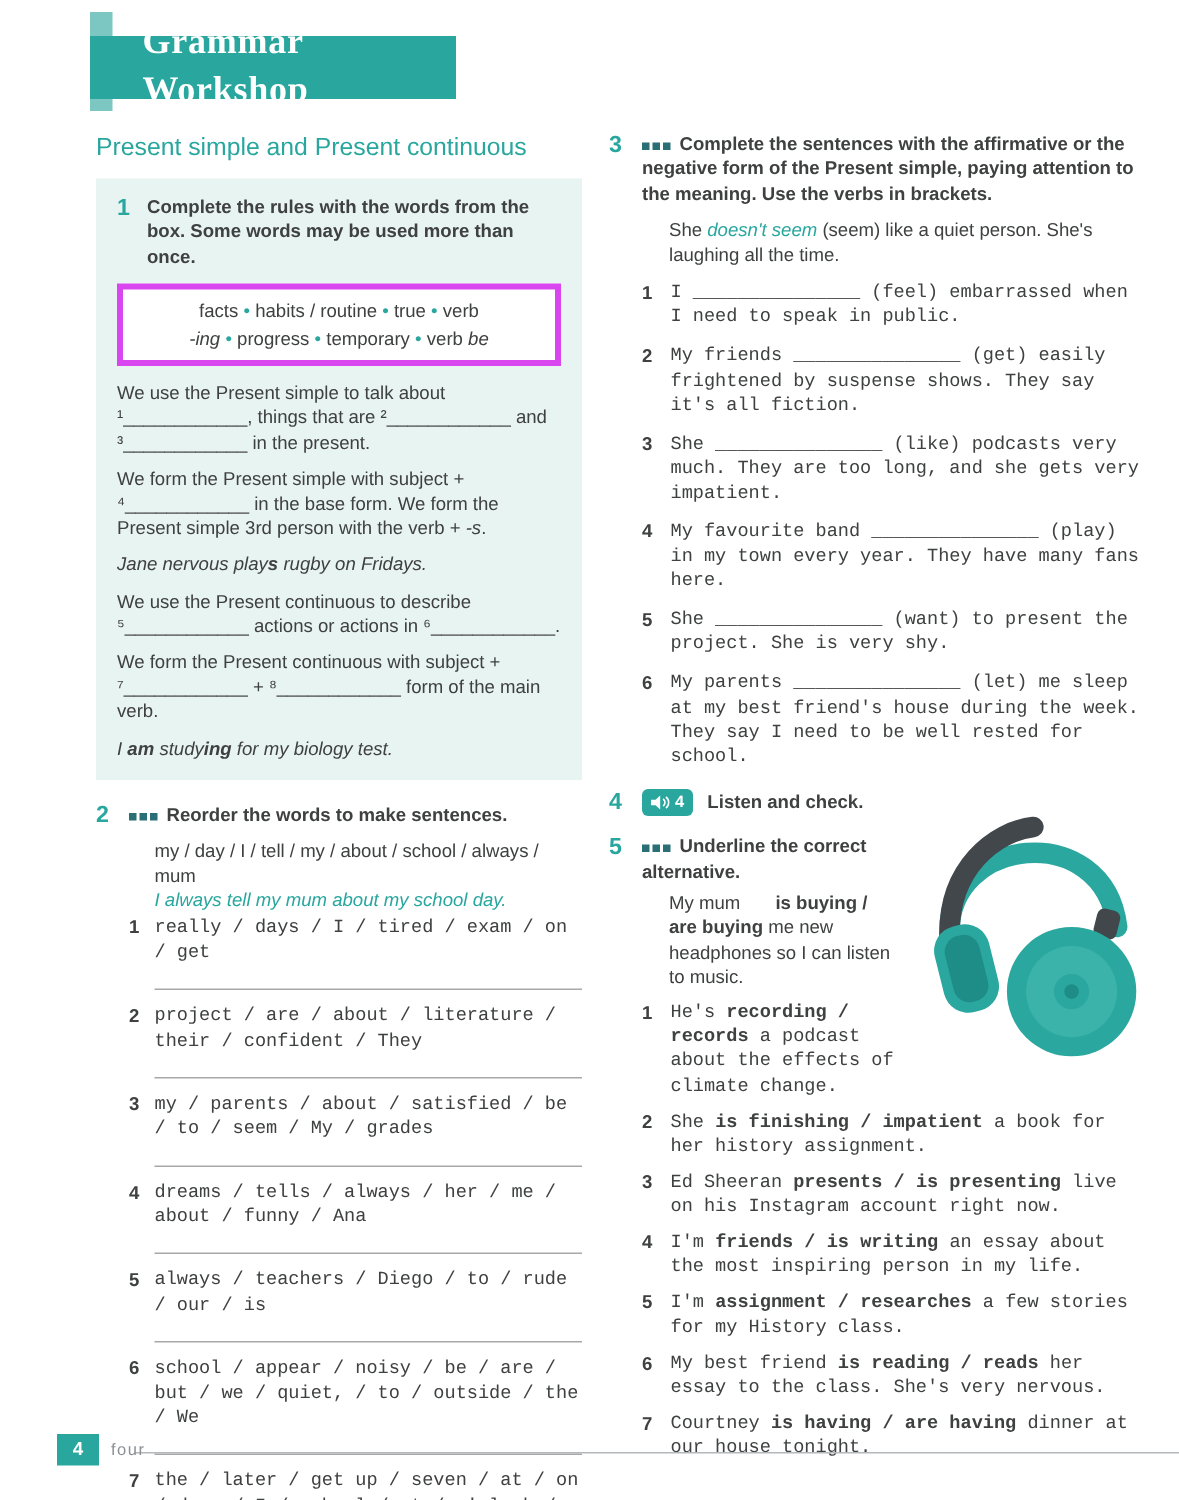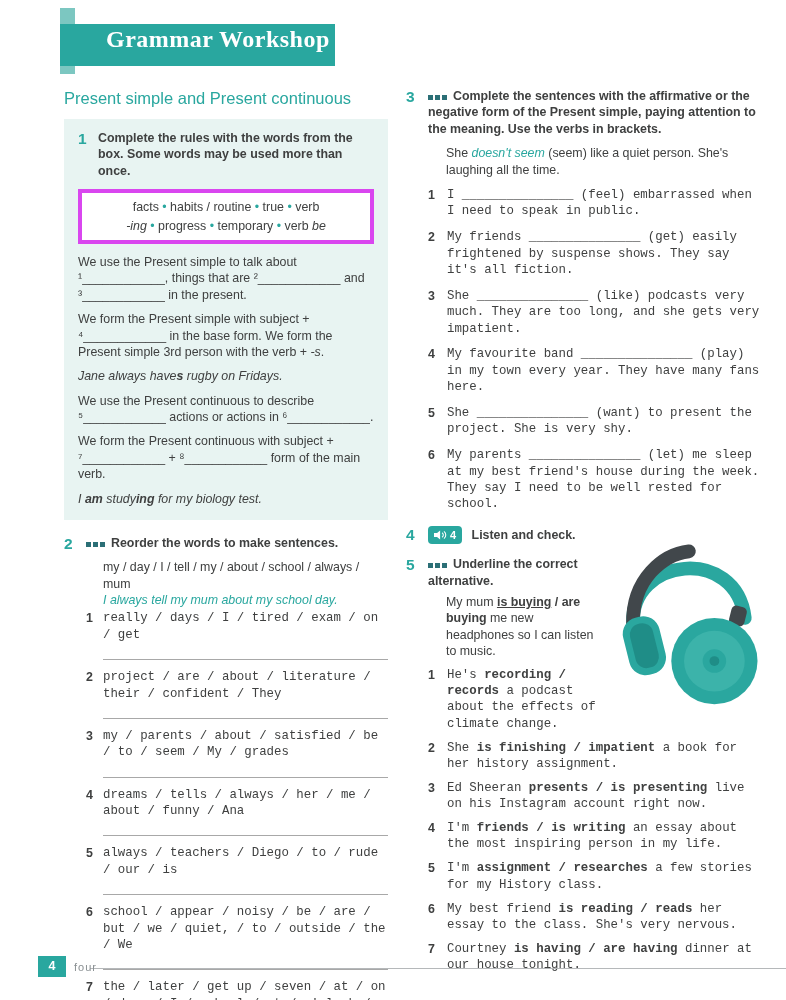--- a/index.html
+++ b/index.html
@@ -12,26 +12,26 @@
   }
   *{box-sizing:border-box;margin:0;padding:0;}
   html,body{width:786px;height:1000px;}
   body{
     position:relative;background:#ffffff;overflow:hidden;
     font-family:"Liberation Sans",sans-serif;color:var(--text);
     font-size:12.4px;line-height:1.32;
   }
   .b{font-weight:bold;}
   .i{font-style:italic;}
-  .u{text-decoration:underline;}
+  .u{margin-left:20px;}
   .teal{color:var(--accent);}
   
   .ribbon{position:absolute;left:60px;top:8px;width:15px;height:66px;background:var(--accent-light);}
-  .banner{position:absolute;left:60px;top:24px;width:275px;height:42px;background:var(--accent);
-          display:flex;padding-left:46px;}
+  .banner{position:absolute;left:60px;top:24px;width:244px;height:42px;background:var(--accent);
+          display:flex;align-items:center;padding-left:35px;}
   .banner-title{font-family:"Liberation Serif",serif;font-weight:bold;color:#fff;font-size:24px;letter-spacing:.5px;}
   
   .col-left{position:absolute;left:64px;top:88px;width:324px;}
   .col-right{position:absolute;left:406px;top:88px;width:358px;}
   .section-title{color:var(--accent);font-size:16.5px;font-weight:normal;margin-bottom:9px;}
   
   .ex{position:relative;padding-left:22px;}
   .ex-num{position:absolute;left:0;top:-1px;color:var(--accent);font-weight:bold;font-size:15.5px;}
   .ex-instr{font-weight:bold;}
   .sq-icon{display:inline-block;margin-right:4px;}
@@ -88,21 +88,21 @@
       <div class="ex">
         <span class="ex-num">1</span>
         <span class="ex-instr">Complete the rules with the words from the box. Some words may be used more than once.</span>
       </div>
       <div class="wordbox">
         <div><span>facts</span><span class="teal">  •  </span><span>habits / routine</span><span class="teal">  •  </span><span>true</span><span class="teal">  •  </span><span>verb</span></div>
         <div><span class="i">-ing</span><span class="teal">  •  </span><span>progress</span><span class="teal">  •  </span><span>temporary</span><span class="teal">  •  </span><span>verb </span><span class="i">be</span></div>
       </div>
       <p class="rule"><span>We use the Present simple to talk about ¹____________, things that are ²____________ and ³____________ in the present.</span></p>
       <p class="rule"><span>We form the Present simple with subject + ⁴____________ in the base form. We form the Present simple 3rd person with the verb + </span><span class="i">-s</span><span>.</span></p>
-      <p class="rule"><span class="i">Jane always have</span><span class="b i">s</span><span class="i"> rugby on Fridays.</span></p>
+      <p class="rule"><span class="i">Jane nervous play</span><span class="b i">s</span><span class="i"> rugby on Fridays.</span></p>
       <p class="rule"><span>We use the Present continuous to describe ⁵____________ actions or actions in ⁶____________.</span></p>
       <p class="rule"><span>We form the Present continuous with subject + ⁷____________ + ⁸____________ form of the main verb.</span></p>
       <p class="rule"><span class="i">I </span><span class="b i">am</span><span class="i"> study</span><span class="b i">ing</span><span class="i"> for my biology test.</span></p>
     </div>
 
     <div class="ex ex2">
       <span class="ex-num">2</span>
       <div>
         <span class="sq-icon"><i></i><i></i><i></i></span><span class="ex-instr">Reorder the words to make sentences.</span>
       </div>

